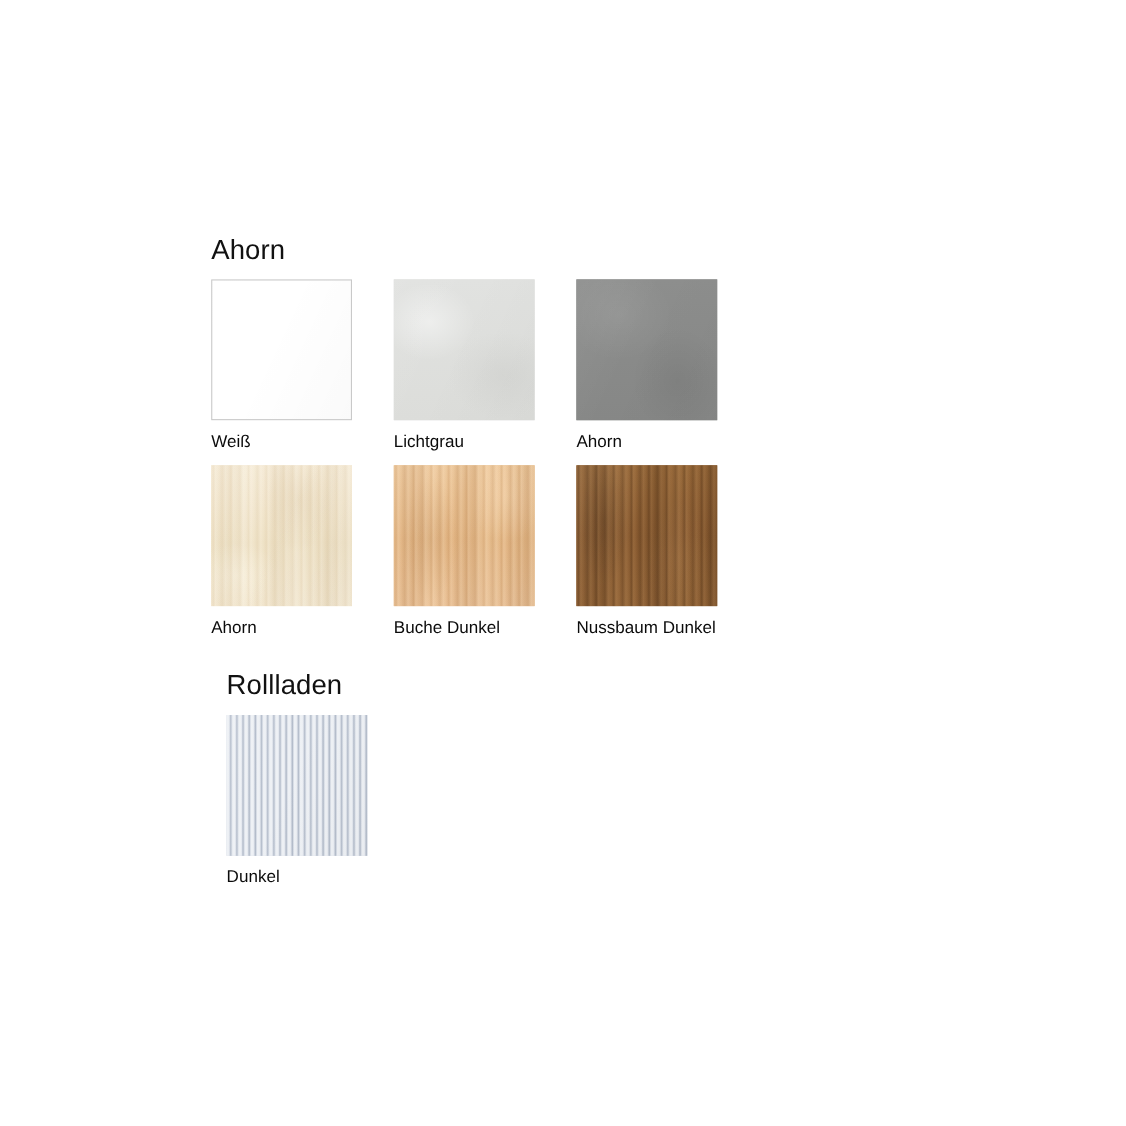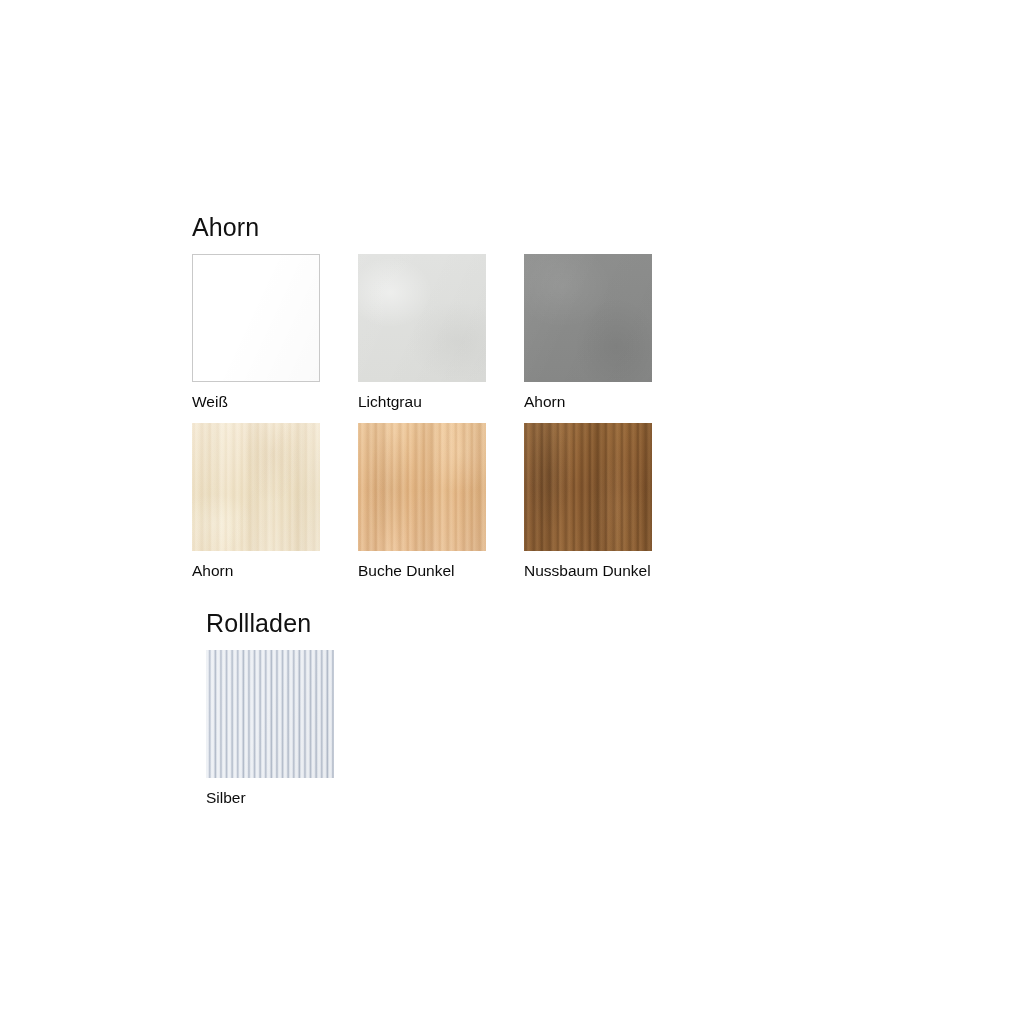--- a/index.html
+++ b/index.html
@@ -249,19 +249,19 @@
   <div class="section section-rollladen">
 
     <h2 class="section-title">Rollladen</h2>
 
     <div class="swatch-row row-1">
 
       <div class="swatch-cell">
         <div class="swatch sw-silber">
           <span class="sheen"></span>
         </div>
-        <div class="swatch-label">Silber</div>
+        <div class="swatch-label">Dunkel</div>
       </div>
 
     </div>
   </div>
 
 </div>
 
 </body></html>

